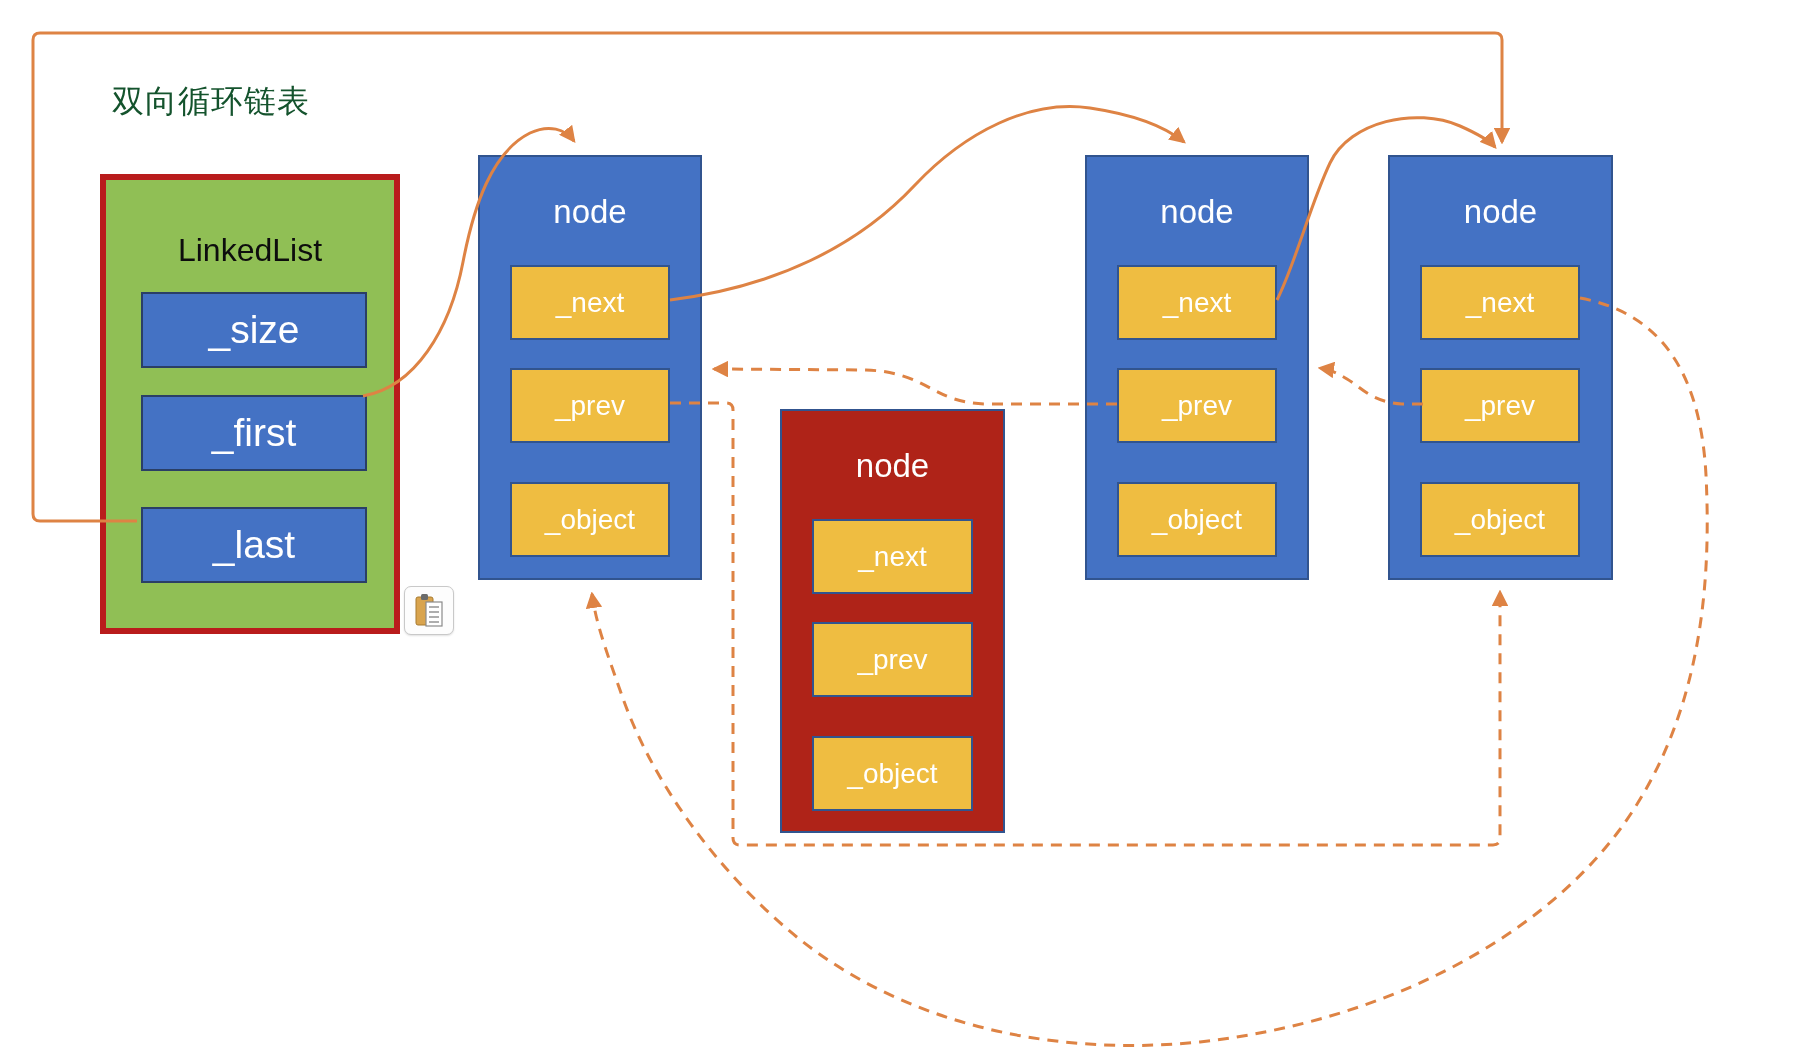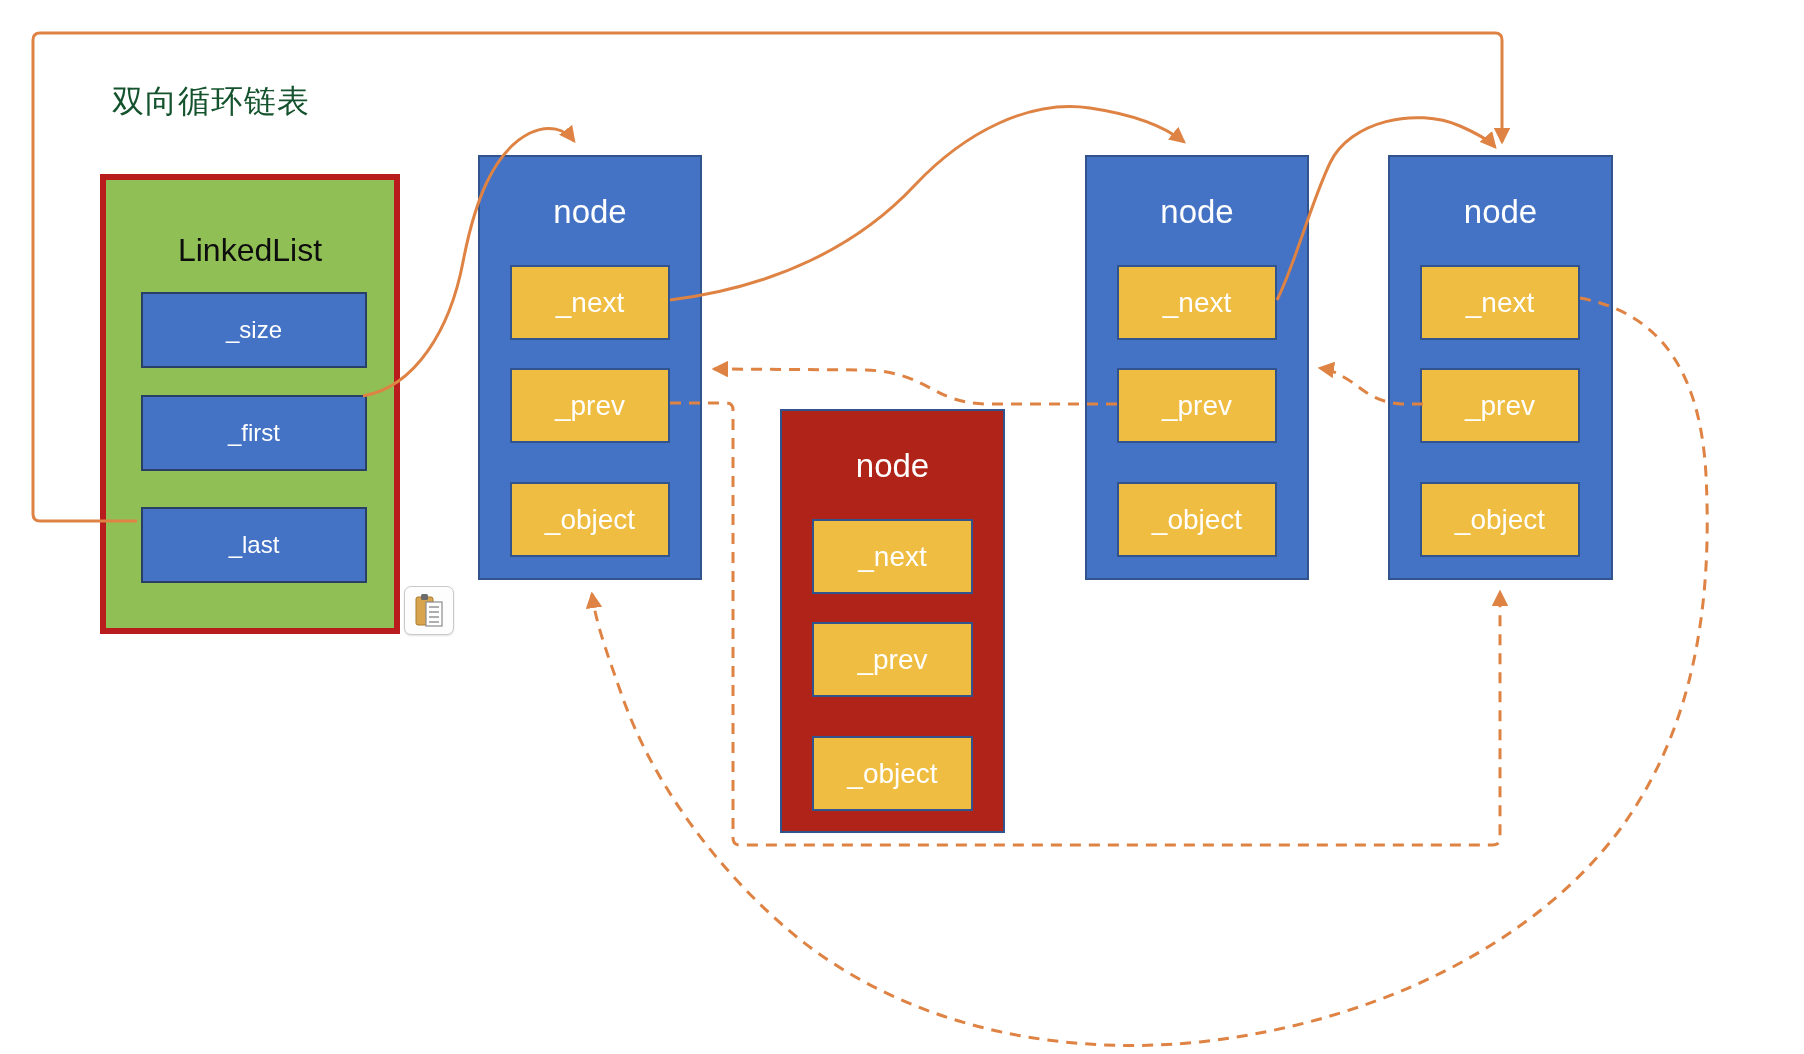--- a/index.html
+++ b/index.html
@@ -9,21 +9,21 @@
   .arrows{position:absolute;left:0;top:0;width:1804px;height:1054px;pointer-events:none;z-index:5;}
   .arrows path{fill:none;stroke:var(--orange,#DE8344);stroke-width:3;}
   .arrows path.dashed{stroke-dasharray:11 8;}
   .ah{fill:var(--orange,#DE8344);}
 
   .diagram-title{position:absolute;left:112px;top:80px;font-size:32px;color:#14532d;letter-spacing:1px;z-index:4;}
 
   .box{position:absolute;box-sizing:border-box;z-index:3;}
   .box .box-title{position:absolute;left:0;right:0;text-align:center;font-size:33px;}
   .field{position:absolute;box-sizing:border-box;display:flex;align-items:center;justify-content:center;
-         font-size:24px;color:#fff;}
+         font-size:39px;color:#fff;}
 
   #linkedlist{left:100px;top:156px;width:300px;height:460px;background:var(--green,#90BF55);
               border:6px solid #b91c1c;margin-top:18px;}
   #linkedlist .box-title{top:52px;color:#0d0d0d;font-size:32px;}
   #linkedlist .field{left:35px;width:226px;height:76px;background:var(--blue,#4472C4);
                      border:2px solid #2A3F66;}
   #ll-f0{top:112px;} #ll-f1{top:215px;} #ll-f2{top:327px;}
 
   .nodebox{width:224px;height:425px;background:var(--blue,#4472C4);border:2px solid #31548F;}
   .nodebox .box-title{top:36px;color:#fff;}

